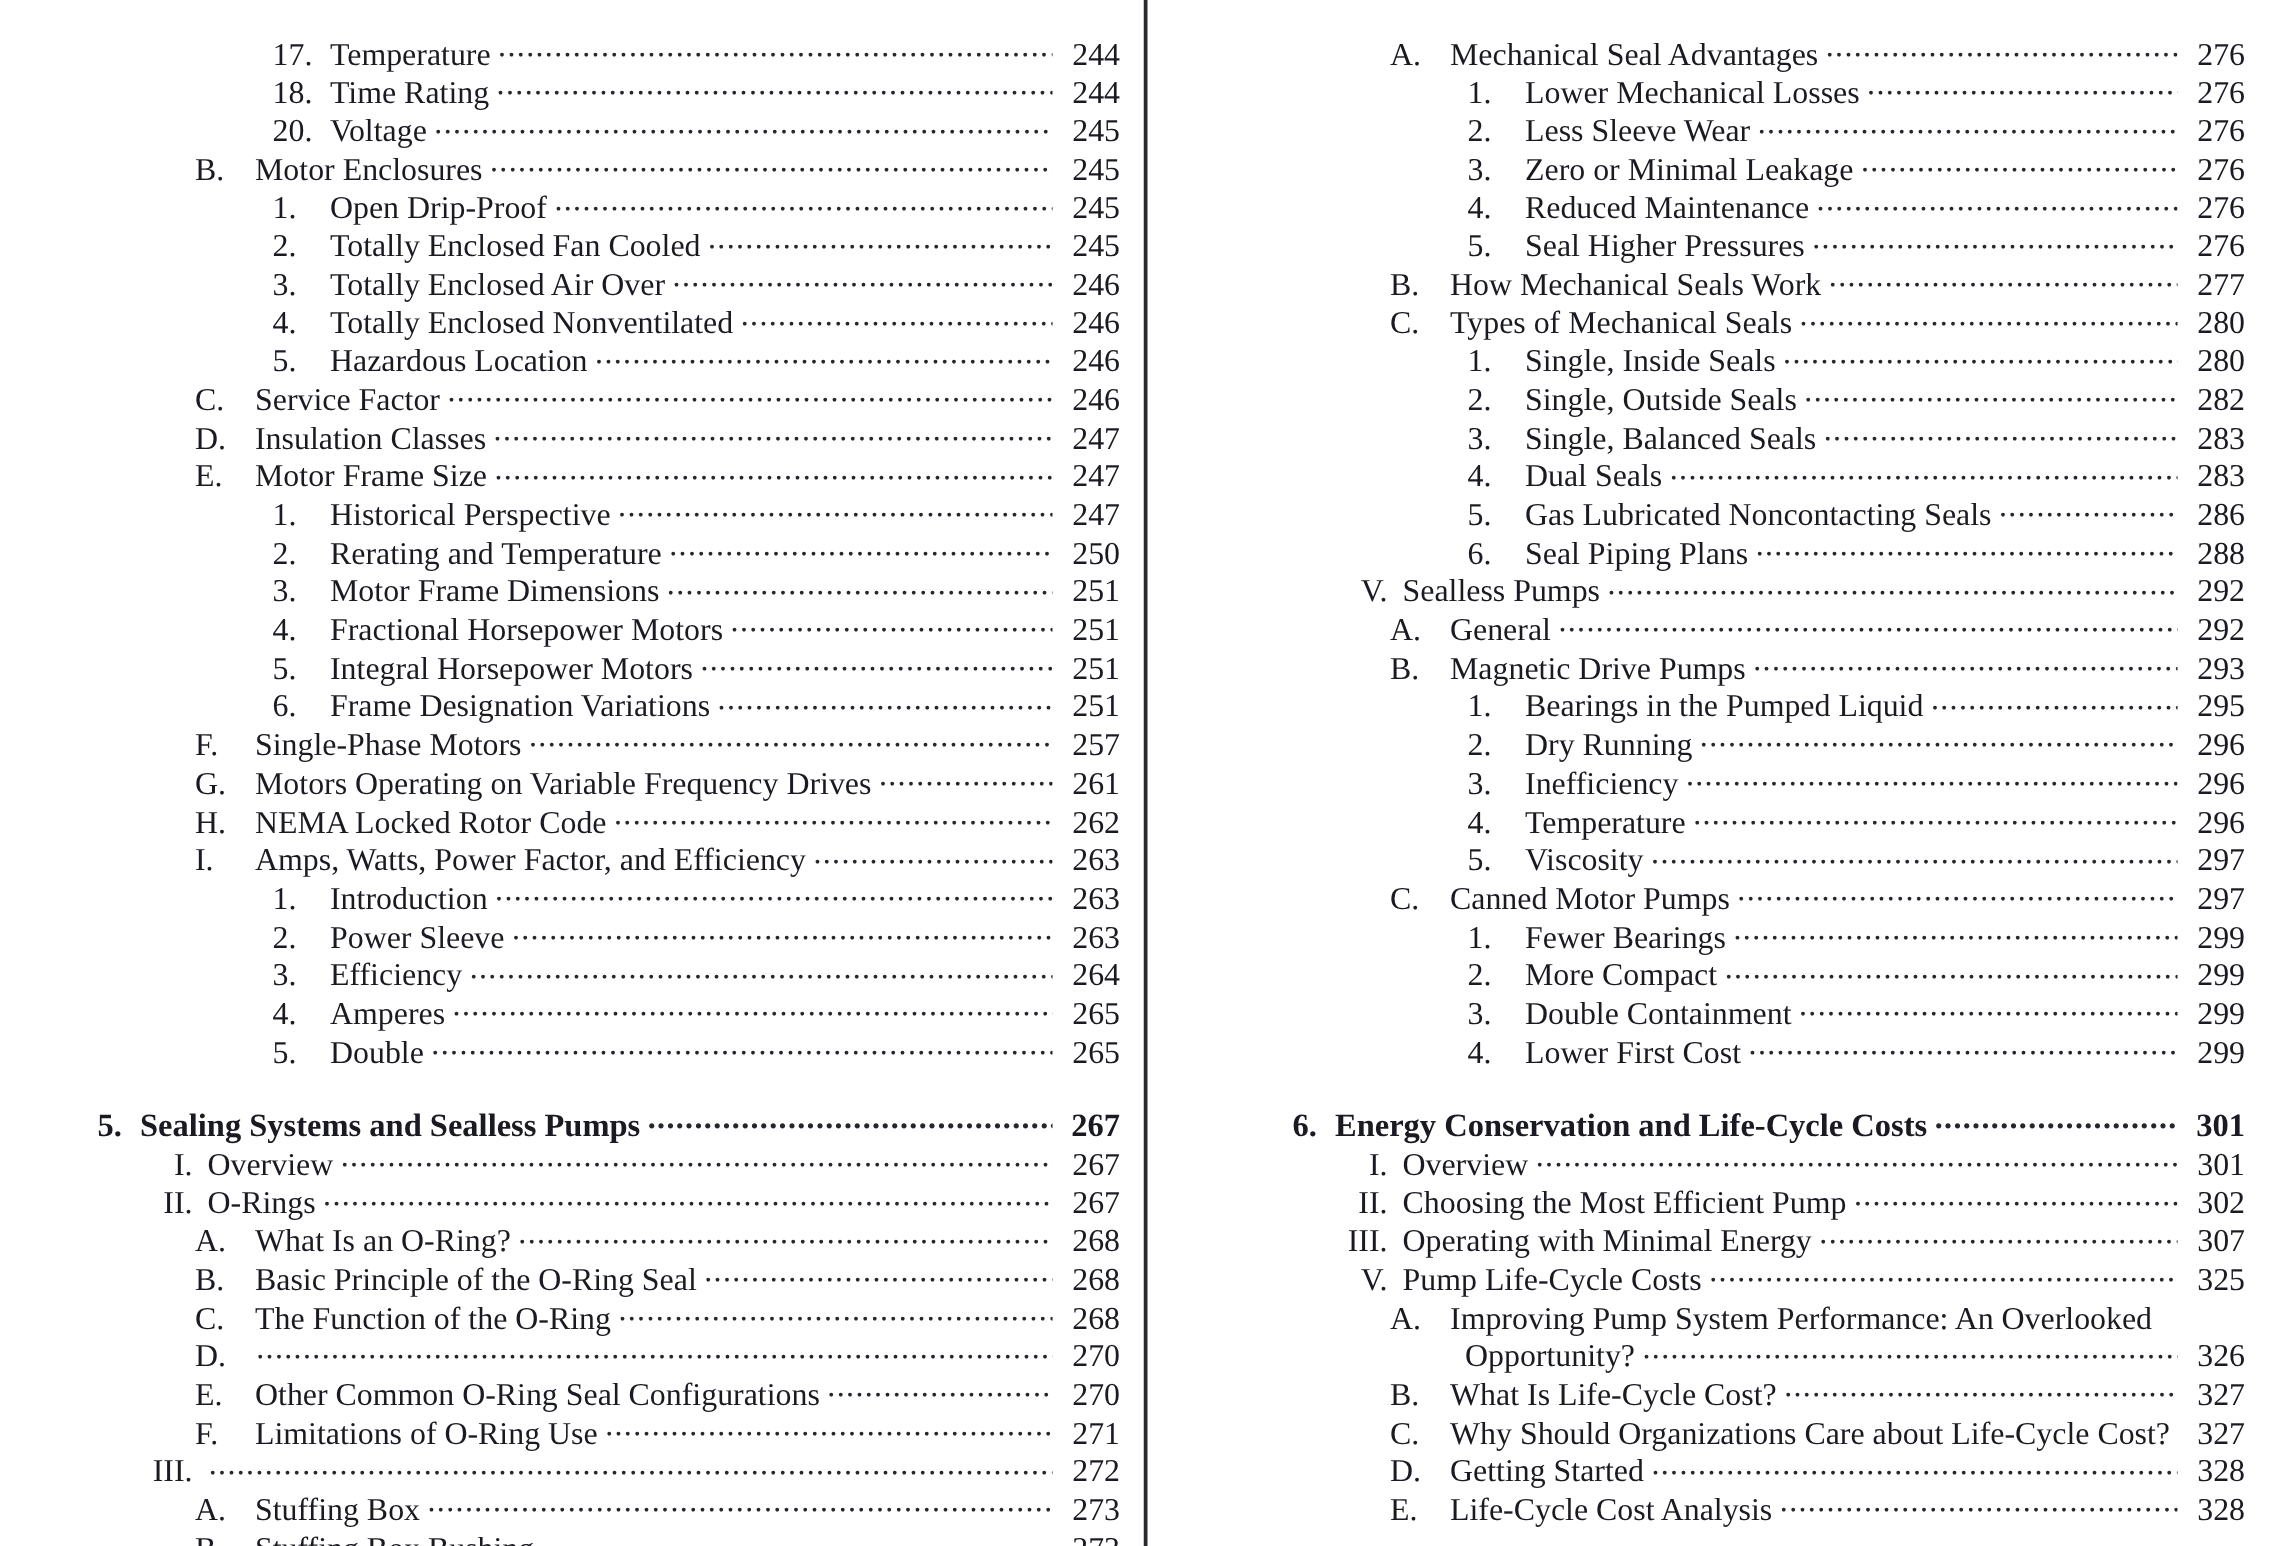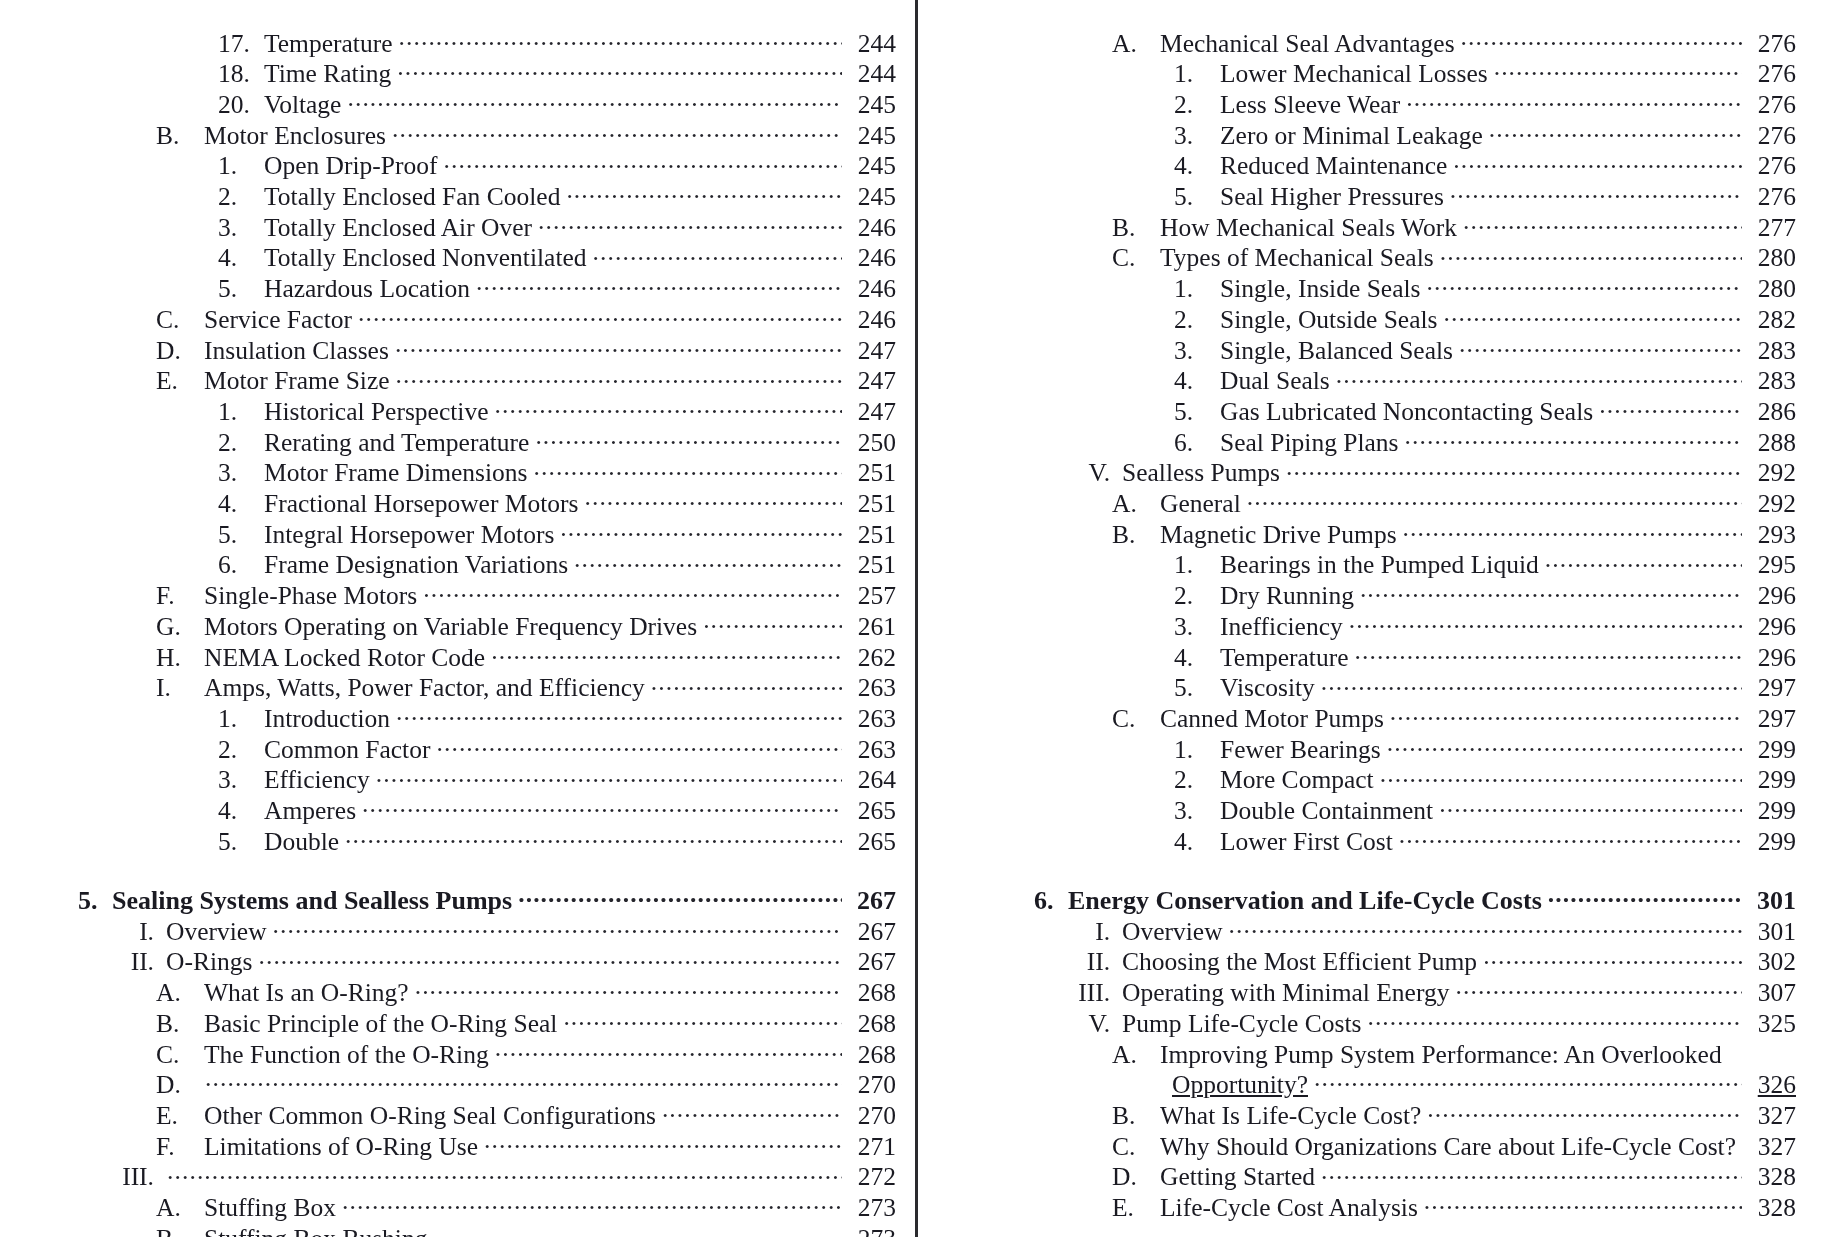--- a/index.html
+++ b/index.html
@@ -104,21 +104,21 @@
   .lvl-roman .label { flex-basis: 54px; padding-right: 12px; }
   .lvl-roman { padding-left: 34px; }
 
   .lvl-alpha { padding-left: 78px; }
   .lvl-alpha .label { flex-basis: 48px; text-align: left; padding-right: 12px; }
 
   .lvl-num { padding-left: 140px; }
   .lvl-num .label { flex-basis: 46px; text-align: left; padding-right: 12px; }
 
   
-  .cont.lvl-alpha-cont { padding-left: 138px; text-decoration: underline; }
+  .cont.lvl-alpha-cont { padding-left: 138px; }
 
   .blockgap { height: 26px; }
 </style>
 </head>
 <body>
 
 <div class="spread">
   <div class="divider"></div>
 
   <div class="page page-left">
@@ -256,21 +256,21 @@
           <span class="pageno">263</span>
         </div>
         <div class="entry lvl-num">
           <span class="label">1.</span>
           <span class="title">Introduction</span>
           <span class="leader"></span>
           <span class="pageno">263</span>
         </div>
         <div class="entry lvl-num">
           <span class="label">2.</span>
-          <span class="title">Common Factor</span>
+          <span class="title">Power Sleeve</span>
           <span class="leader"></span>
           <span class="pageno">263</span>
         </div>
         <div class="entry lvl-num">
           <span class="label">3.</span>
           <span class="title">Efficiency</span>
           <span class="leader"></span>
           <span class="pageno">264</span>
         </div>
         <div class="entry lvl-num">

